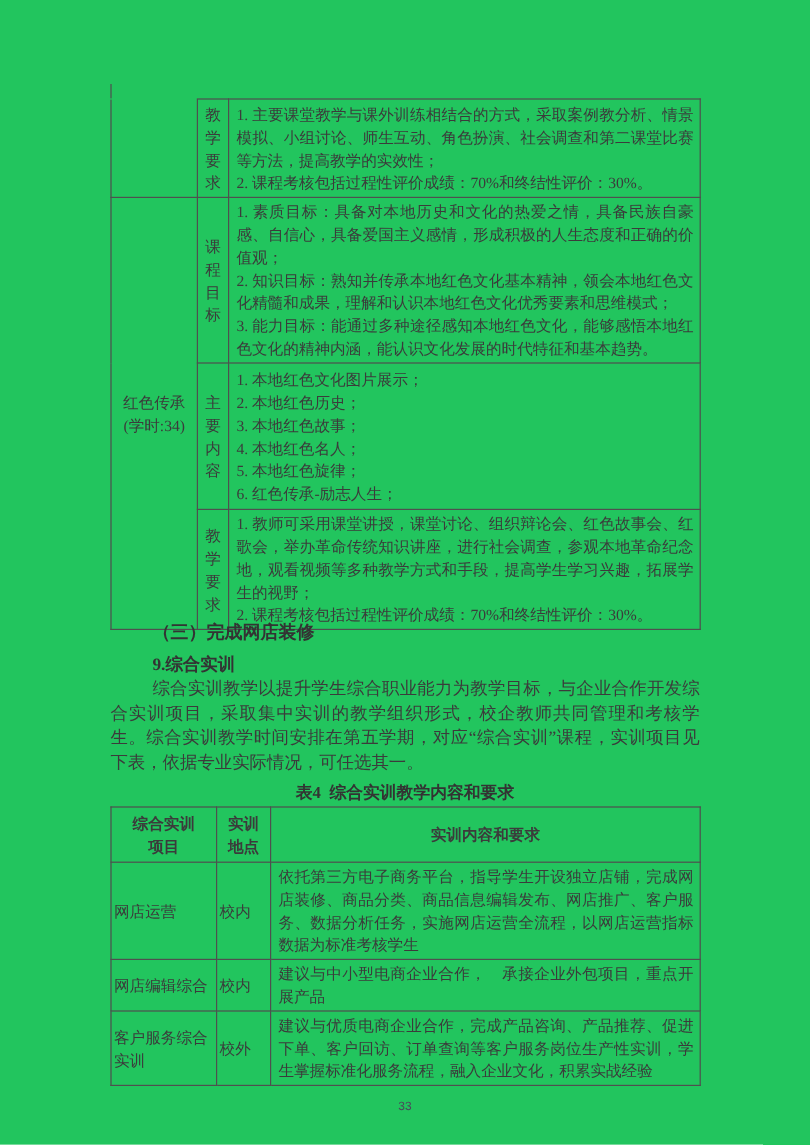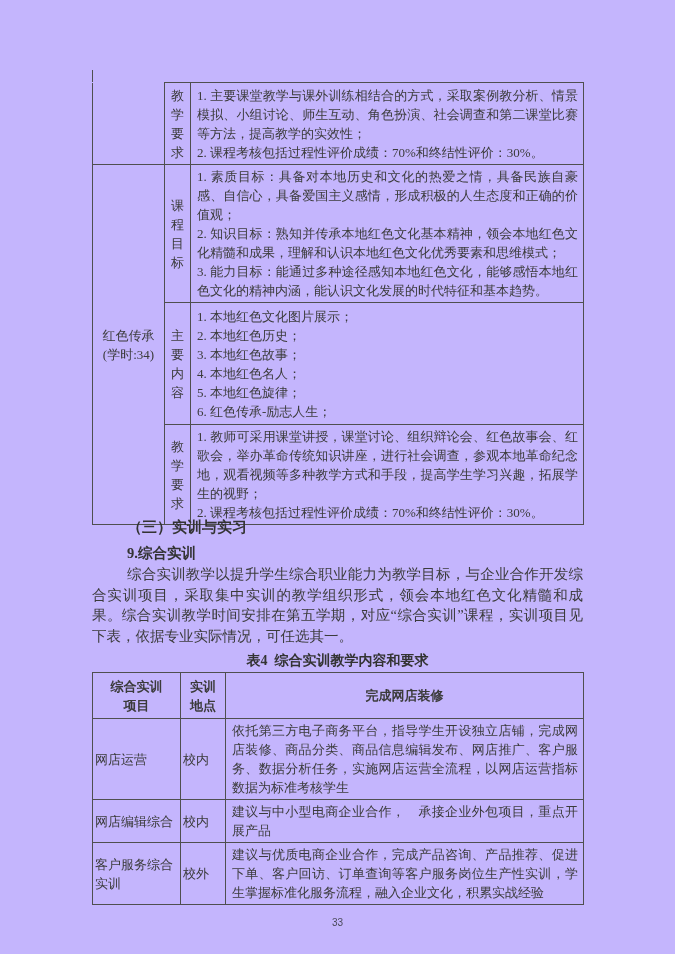--- a/index.html
+++ b/index.html
@@ -1,21 +1,21 @@
 <!DOCTYPE html>
 <html><head>
 <meta charset="utf-8">
 <style>
   * { margin: 0; padding: 0; box-sizing: border-box; }
   html, body { background: #ffffff; }
   .page {
     position: relative;
     width: 675px;
     height: 954px;
-    background: #c4b5fd;
+    background: #22c55e;
     color: #3b3b3b;
     font-family: "Liberation Serif", "DejaVu Serif", serif;
     overflow: hidden;
   }
   
   .border-stub {
     position: absolute;
     left: 92px; top: 70px;
     width: 1px; height: 12px;
     background: #4f4f4f;
@@ -149,39 +149,39 @@
 6. 红色传承-励志人生；</td>
     </tr>
     <tr style="height:91px">
       <td class="v-label">教学要求</td>
       <td class="content-cell">1. 教师可采用课堂讲授，课堂讨论、组织辩论会、红色故事会、红歌会，举办革命传统知识讲座，进行社会调查，参观本地革命纪念地，观看视频等多种教学方式和手段，提高学生学习兴趣，拓展学生的视野；
 2. 课程考核包括过程性评价成绩：70%和终结性评价：30%。</td>
     </tr>
   </tbody>
     </table>
 
-  <div class="sec-heading">（三）实训与实习</div>
+  <div class="sec-heading">（三）完成网店装修</div>
   <div class="sec-subheading">9.综合实训</div>
-  <div class="body-paragraph">综合实训教学以提升学生综合职业能力为教学目标，与企业合作开发综合实训项目，采取集中实训的教学组织形式，领会本地红色文化精髓和成果。综合实训教学时间安排在第五学期，对应“综合实训”课程，实训项目见下表，依据专业实际情况，可任选其一。</div>
+  <div class="body-paragraph">综合实训教学以提升学生综合职业能力为教学目标，与企业合作开发综合实训项目，采取集中实训的教学组织形式，校企教师共同管理和考核学生。综合实训教学时间安排在第五学期，对应“综合实训”课程，实训项目见下表，依据专业实际情况，可任选其一。</div>
 
   <div class="table-caption">表4  综合实训教学内容和要求</div>
 
   <table class="t2">
     <colgroup>
       <col style="width:88px">
         <col style="width:45px">
         <col style="width:358px">
     </colgroup>
     <tbody>
         <tr style="height:46px">
       <th>综合实训
 项目</th>
       <th>实训
 地点</th>
-      <th>完成网店装修</th>
+      <th>实训内容和要求</th>
     </tr>
     <tr style="height:75px">
       <td class="center-cell">网店运营</td>
       <td class="center-cell">校内</td>
       <td class="content-cell">依托第三方电子商务平台，指导学生开设独立店铺，完成网店装修、商品分类、商品信息编辑发布、网店推广、客户服务、数据分析任务，实施网店运营全流程，以网店运营指标数据为标准考核学生</td>
     </tr>
     <tr style="height:26px">
       <td class="center-cell">网店编辑综合</td>
       <td class="center-cell">校内</td>
       <td class="content-cell">建议与中小型电商企业合作，　承接企业外包项目，重点开展产品</td>

